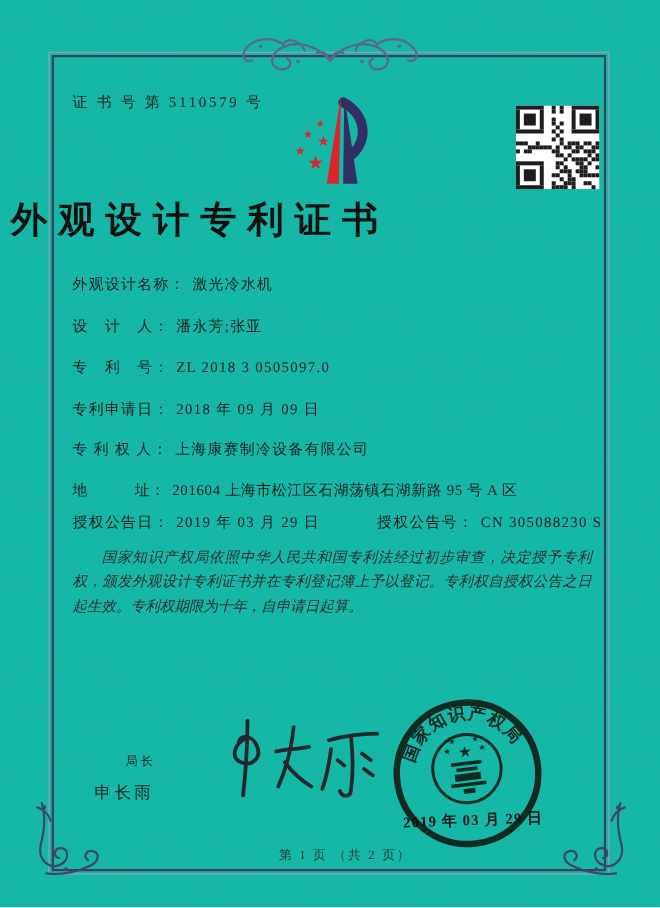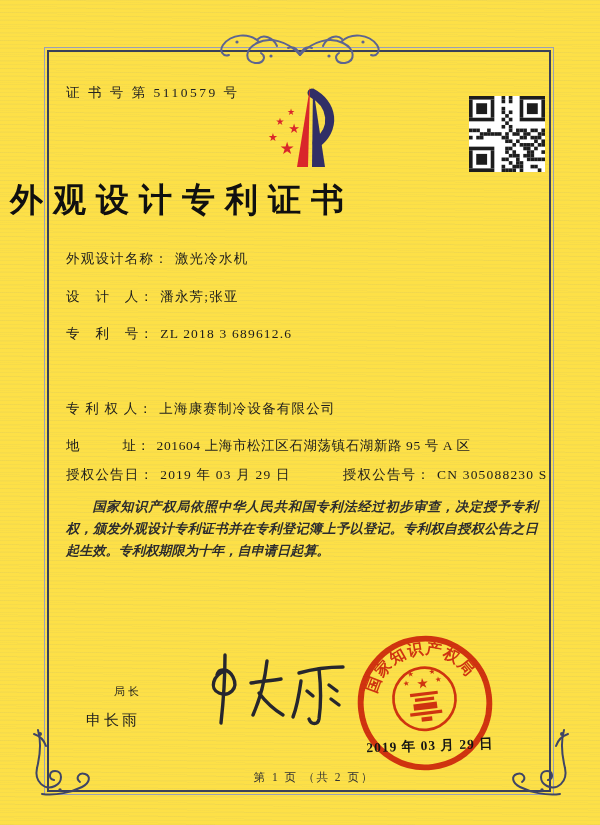--- a/index.html
+++ b/index.html
@@ -1,18 +1,18 @@
 <!DOCTYPE html>
 <html><head>
 <meta charset="utf-8">
 <style>
   html,body{margin:0;padding:0;background:#ffffff;}
   .photo{
     position:relative;width:600px;height:825px;overflow:hidden;
-    background:#fde047;
+    background:#14b8a6;
     font-family:"Liberation Serif","DejaVu Serif",serif;
     color:#1e1e1e;
   }
   
   .photo::before{
     content:"";position:absolute;inset:0;pointer-events:none;z-index:0;
     background:
       repeating-linear-gradient(0deg, rgba(110,125,160,0.05) 0 1px, transparent 1px 4px),
       repeating-linear-gradient(2deg, rgba(110,125,160,0.03) 0 1px, transparent 1px 7px);
   }
@@ -27,21 +27,21 @@
   .qr{position:absolute;left:469px;top:96px;z-index:3;}
   #qr-modules rect{fill:#1d1d1d;}
   .title{position:absolute;left:0;top:178px;width:100%;text-align:left;
     font-size:33px;font-weight:bold;letter-spacing:10px;text-indent:10px;color:#101010;z-index:3;}
   .row{position:absolute;left:66px;font-size:13.5px;letter-spacing:1.2px;white-space:nowrap;color:#1c1c1c;z-index:3;}
   .row .value{margin-left:6px;}
   .row .pair2{margin-left:52px;}
   .r0{top:250px}.r1{top:288px}.r2{top:325px}.r3{top:363px}.r4{top:400px}.r5{top:437px;letter-spacing:.6px}.r6{top:466px}
   .body-text{position:absolute;left:66px;top:496px;width:472px;z-index:3;
     font-size:13.2px;line-height:22px;text-align:justify;color:#2c2c2e;font-style:italic;}
-  .body-text p{margin:0;text-indent:2em;font-weight:bold;}
+  .body-text p{margin:0;text-indent:2em;}
   .sig-title{position:absolute;left:70px;top:684px;font-size:11px;letter-spacing:3px;z-index:3;margin-left:44px;}
   .sig-name{position:absolute;left:86px;top:711px;font-size:15px;letter-spacing:3px;z-index:3;}
   .signature{position:absolute;left:195px;top:648px;z-index:4;}
   .signature path{stroke:#26262e;stroke-width:3.4;fill:none;stroke-linecap:round;stroke-linejoin:round;}
   .seal{position:absolute;left:350px;top:628px;z-index:3;transform:rotate(-7deg);
     mix-blend-mode:multiply;opacity:.92;}
   .seal-date{position:absolute;left:348px;top:737px;width:164px;text-align:center;z-index:5;
     font-size:13.5px;font-weight:bold;letter-spacing:1px;color:#141414;transform:rotate(-2deg);}
   .footer{position:absolute;left:0;top:770px;width:100%;text-align:center;
     font-size:11.5px;letter-spacing:2px;color:#333;z-index:3;padding-left:14px;}
@@ -229,21 +229,24 @@
 
   <div class="title">外观设计专利证书</div>
 
   <div class="row r0">
     <span class="label">外观设计名称：</span><span class="value">激光冷水机</span>
   </div>
   <div class="row r1">
     <span class="label">设　计　人：</span><span class="value">潘永芳;张亚</span>
   </div>
   <div class="row r2">
-    <span class="label">专　利　号：</span><span class="value">ZL 2018 3 689612.6</span>
+    <span class="label">专　利　号：</span><span class="value">ZL 2018 3 0505097.0</span>
+  </div>
+  <div class="row r3">
+    <span class="label">专利申请日：</span><span class="value">2018 年 09 月 09 日</span>
   </div>
   <div class="row r4">
     <span class="label">专 利 权 人：</span><span class="value">上海康赛制冷设备有限公司</span>
   </div>
   <div class="row r5">
     <span class="label">地　　　址：</span><span class="value">201604 上海市松江区石湖荡镇石湖新路 95 号 A 区</span>
   </div>
   <div class="row r6">
     <span class="label">授权公告日：</span><span class="value">2019 年 03 月 29 日</span><span class="label pair2">授权公告号：</span><span class="value">CN 305088230 S</span>
   </div>

